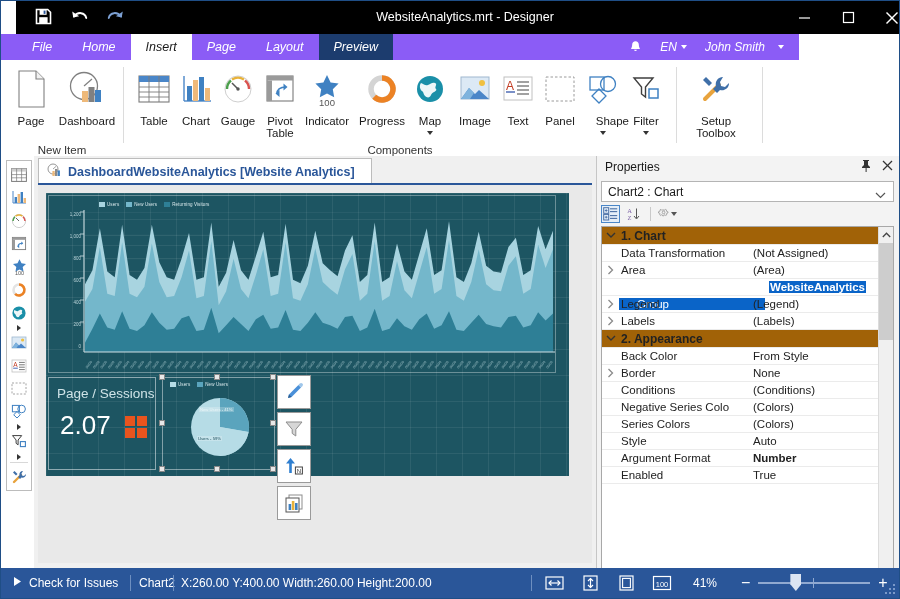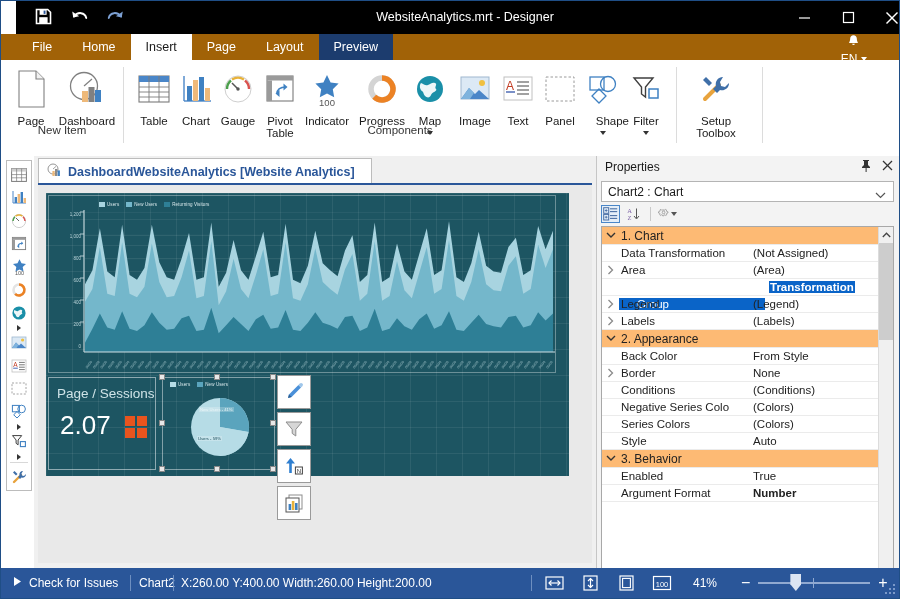--- a/index.html
+++ b/index.html
@@ -16,38 +16,38 @@
   .titlebar{position:absolute;left:15px;top:0;width:898px;height:33px;background:#000000;}
   .tb-left{position:absolute;left:16px;top:4px;display:flex;align-items:center;gap:14px;}
   .tb-ico{width:22px;height:22px;display:flex;align-items:center;justify-content:center;color:#fff;}
   .tb-ico svg{display:block;}
   .tb-title{position:absolute;left:0;top:0;width:898px;height:33px;line-height:33px;text-align:center;color:#fff;font-size:12.5px;pointer-events:none;}
   .winbtns{position:absolute;right:0;top:0;height:33px;display:flex;}
   .winbtn{width:44px;height:33px;display:flex;align-items:center;justify-content:center;color:#fff;}
   .winbtn svg{display:block;}
 
   
-  .menubar{position:absolute;left:0;top:33px;width:898px;height:26px;background:#a16207;}
+  .menubar{position:absolute;left:0;top:33px;width:798px;height:26px;background:#8b5cf6;font-style:italic;}
   .menu-items{position:absolute;left:16px;top:0;display:flex;height:26px;align-items:stretch;}
   .mi{padding:0 15px;display:flex;align-items:center;color:#fff;font-size:12.5px;white-space:nowrap;}
   .mi.active{background:#fff;color:#1a1a1a;}
   .mi.preview{background:#1c3c6e;color:#fff;}
-  .menu-right{position:absolute;right:8px;top:0;height:26px;display:flex;align-items:center;gap:4px;color:#fff;font-size:12px;flex-direction:column;}
+  .menu-right{position:absolute;right:8px;top:0;height:26px;display:flex;align-items:center;gap:4px;color:#fff;font-size:12px;}
   .menu-right .cell{display:flex;align-items:center;gap:4px;padding:0 7px;height:26px;}
   .caret{width:0;height:0;border-left:3.5px solid transparent;border-right:3.5px solid transparent;border-top:4px solid currentColor;display:inline-block;}
 
   
   .ribbon{position:absolute;left:0;top:59px;width:898px;height:96px;background:#fff;border-bottom:1px solid #d4d4d4;}
   .rgroup{position:absolute;top:0;height:96px;}
   .rsep{position:absolute;top:7px;width:1px;height:76px;background:#dcdcdc;}
   .rbtn{position:absolute;top:4px;width:52px;text-align:center;cursor:default;}
   .rbtn .glyph{height:50px;display:flex;align-items:center;justify-content:center;}
   .rbtn .lbl{font-size:11.5px;color:#1a1a1a;line-height:12.5px;margin-top:1px;}
   .rbtn .dd{margin-top:2px;height:7px;display:flex;align-items:center;justify-content:center;}
-  .rcap{position:absolute;bottom:20px;width:100%;text-align:center;font-size:11.5px;color:#333;}
+  .rcap{position:absolute;bottom:0;width:100%;text-align:center;font-size:11.5px;color:#333;}
 
   
   .lstrip{position:absolute;left:0;top:155px;width:33px;height:413px;background:#fff;border-right:1px solid #d4d4d4;}
   .lbox{position:absolute;left:5px;top:4px;width:24px;border:1px solid #bcbcbc;background:#fff;padding:2px 0;}
   .ltool{width:24px;height:23px;display:flex;align-items:center;justify-content:center;}
   .lsep{height:1px;background:#d8d8d8;margin:2px 3px;}
   .ldd{height:7px;display:flex;align-items:center;justify-content:center;}
 
   
   .work{position:absolute;left:33px;top:155px;width:562px;height:413px;background:#f0f0f0;}
@@ -91,21 +91,21 @@
   .ptools{position:absolute;left:4px;top:48px;width:293px;height:20px;display:flex;align-items:center;gap:4px;}
   .ptool{width:19px;height:18px;display:flex;align-items:center;justify-content:center;box-sizing:border-box;}
   .ptool.sel{border:1px solid #4a86c8;background:#e4eef8;}
   .ptsep{width:1px;height:14px;background:#c9c9c9;margin:0 3px;}
 
   .grid{position:absolute;left:4px;top:70px;width:293px;height:404px;background:#fff;border:1px solid #a8a8a8;box-sizing:border-box;overflow:hidden;}
   .grow{display:flex;height:16px;align-items:center;border-bottom:1px solid #ebebeb;font-size:11.5px;}
   .grow .exp{width:17px;height:16px;display:flex;align-items:center;justify-content:center;flex:none;}
   .grow .nm{width:128px;padding-left:2px;white-space:nowrap;overflow:hidden;flex:none;}
   .grow .vl{flex:1;padding-left:4px;white-space:nowrap;overflow:hidden;}
-  .grow.cat{background:#fdba74;font-weight:normal;height:17px;align-items:center;}
+  .grow.cat{background:#a16207;font-weight:bold;height:17px;align-items:center;}
   .grow.cat .nm{width:auto;font-size:12px;}
   .grow.sel .nm{background:#0a64c8;color:#fff;padding-left:18px;width:128px;margin-top:33px;}
   .grow.sel .vl{color:#fff;}
   .grow.sel .vl span.hl{background:#0a64c8;color:#fff;font-weight:bold;padding:0 1px;}
   .grow.bold .vl{font-weight:bold;}
   .gscroll{position:absolute;right:0;top:0;width:15px;height:100%;background:#f0f0f0;border-left:1px solid #dcdcdc;box-sizing:border-box;}
   .gsb-up,.gsb-dn{position:absolute;left:0;width:14px;height:15px;display:flex;align-items:center;justify-content:center;}
   .gsb-up{top:0;}
   .gsb-thumb{position:absolute;left:0;top:16px;width:14px;height:97px;background:#cdcdcd;}
 
@@ -795,21 +795,21 @@
               <svg width="7" height="10" viewBox="0 0 7 10">
                 <path d="M1.5 1l4 4-4 4" fill="none" stroke="#8a8a8a" stroke-width="1.3"></path>
               </svg>
             </div>
             <div class="nm">Area</div>
             <div class="vl">(Area)</div>
           </div>
           <div class="grow sel">
             <div class="exp"></div>
             <div class="nm">Group</div>
-            <div class="vl"><span class="hl">Transformation</span></div>
+            <div class="vl"><span class="hl">WebsiteAnalytics</span></div>
           </div>
           <div class="grow">
             <div class="exp">
               <svg width="7" height="10" viewBox="0 0 7 10">
                 <path d="M1.5 1l4 4-4 4" fill="none" stroke="#8a8a8a" stroke-width="1.3"></path>
               </svg>
             </div>
             <div class="nm">Legend</div>
             <div class="vl">(Legend)</div>
           </div>
@@ -857,37 +857,29 @@
           <div class="grow">
             <div class="exp"></div>
             <div class="nm">Series Colors</div>
             <div class="vl">(Colors)</div>
           </div>
           <div class="grow">
             <div class="exp"></div>
             <div class="nm">Style</div>
             <div class="vl">Auto</div>
           </div>
-          <div class="grow cat">
-            <div class="exp">
-              <svg width="10" height="7" viewBox="0 0 10 7">
-                <path d="M1 1l4 4 4-4" fill="none" stroke="#333" stroke-width="1.4"></path>
-              </svg>
-            </div>
-            <div class="nm">3. Behavior</div>
-          </div>
-          <div class="grow">
-            <div class="exp"></div>
-            <div class="nm">Enabled</div>
-            <div class="vl">True</div>
-          </div>
           <div class="grow bold">
             <div class="exp"></div>
             <div class="nm">Argument Format</div>
             <div class="vl">Number</div>
+          </div>
+          <div class="grow">
+            <div class="exp"></div>
+            <div class="nm">Enabled</div>
+            <div class="vl">True</div>
           </div>
         </div>
       <div class="gscroll">
         <div class="gsb-up">
             <svg width="9" height="6" viewBox="0 0 9 6">
               <path d="M.8 5 4.5 1.2 8.2 5" fill="none" stroke="#444" stroke-width="1.3"></path>
             </svg>
           </div>
         <div class="gsb-thumb"></div>
 

